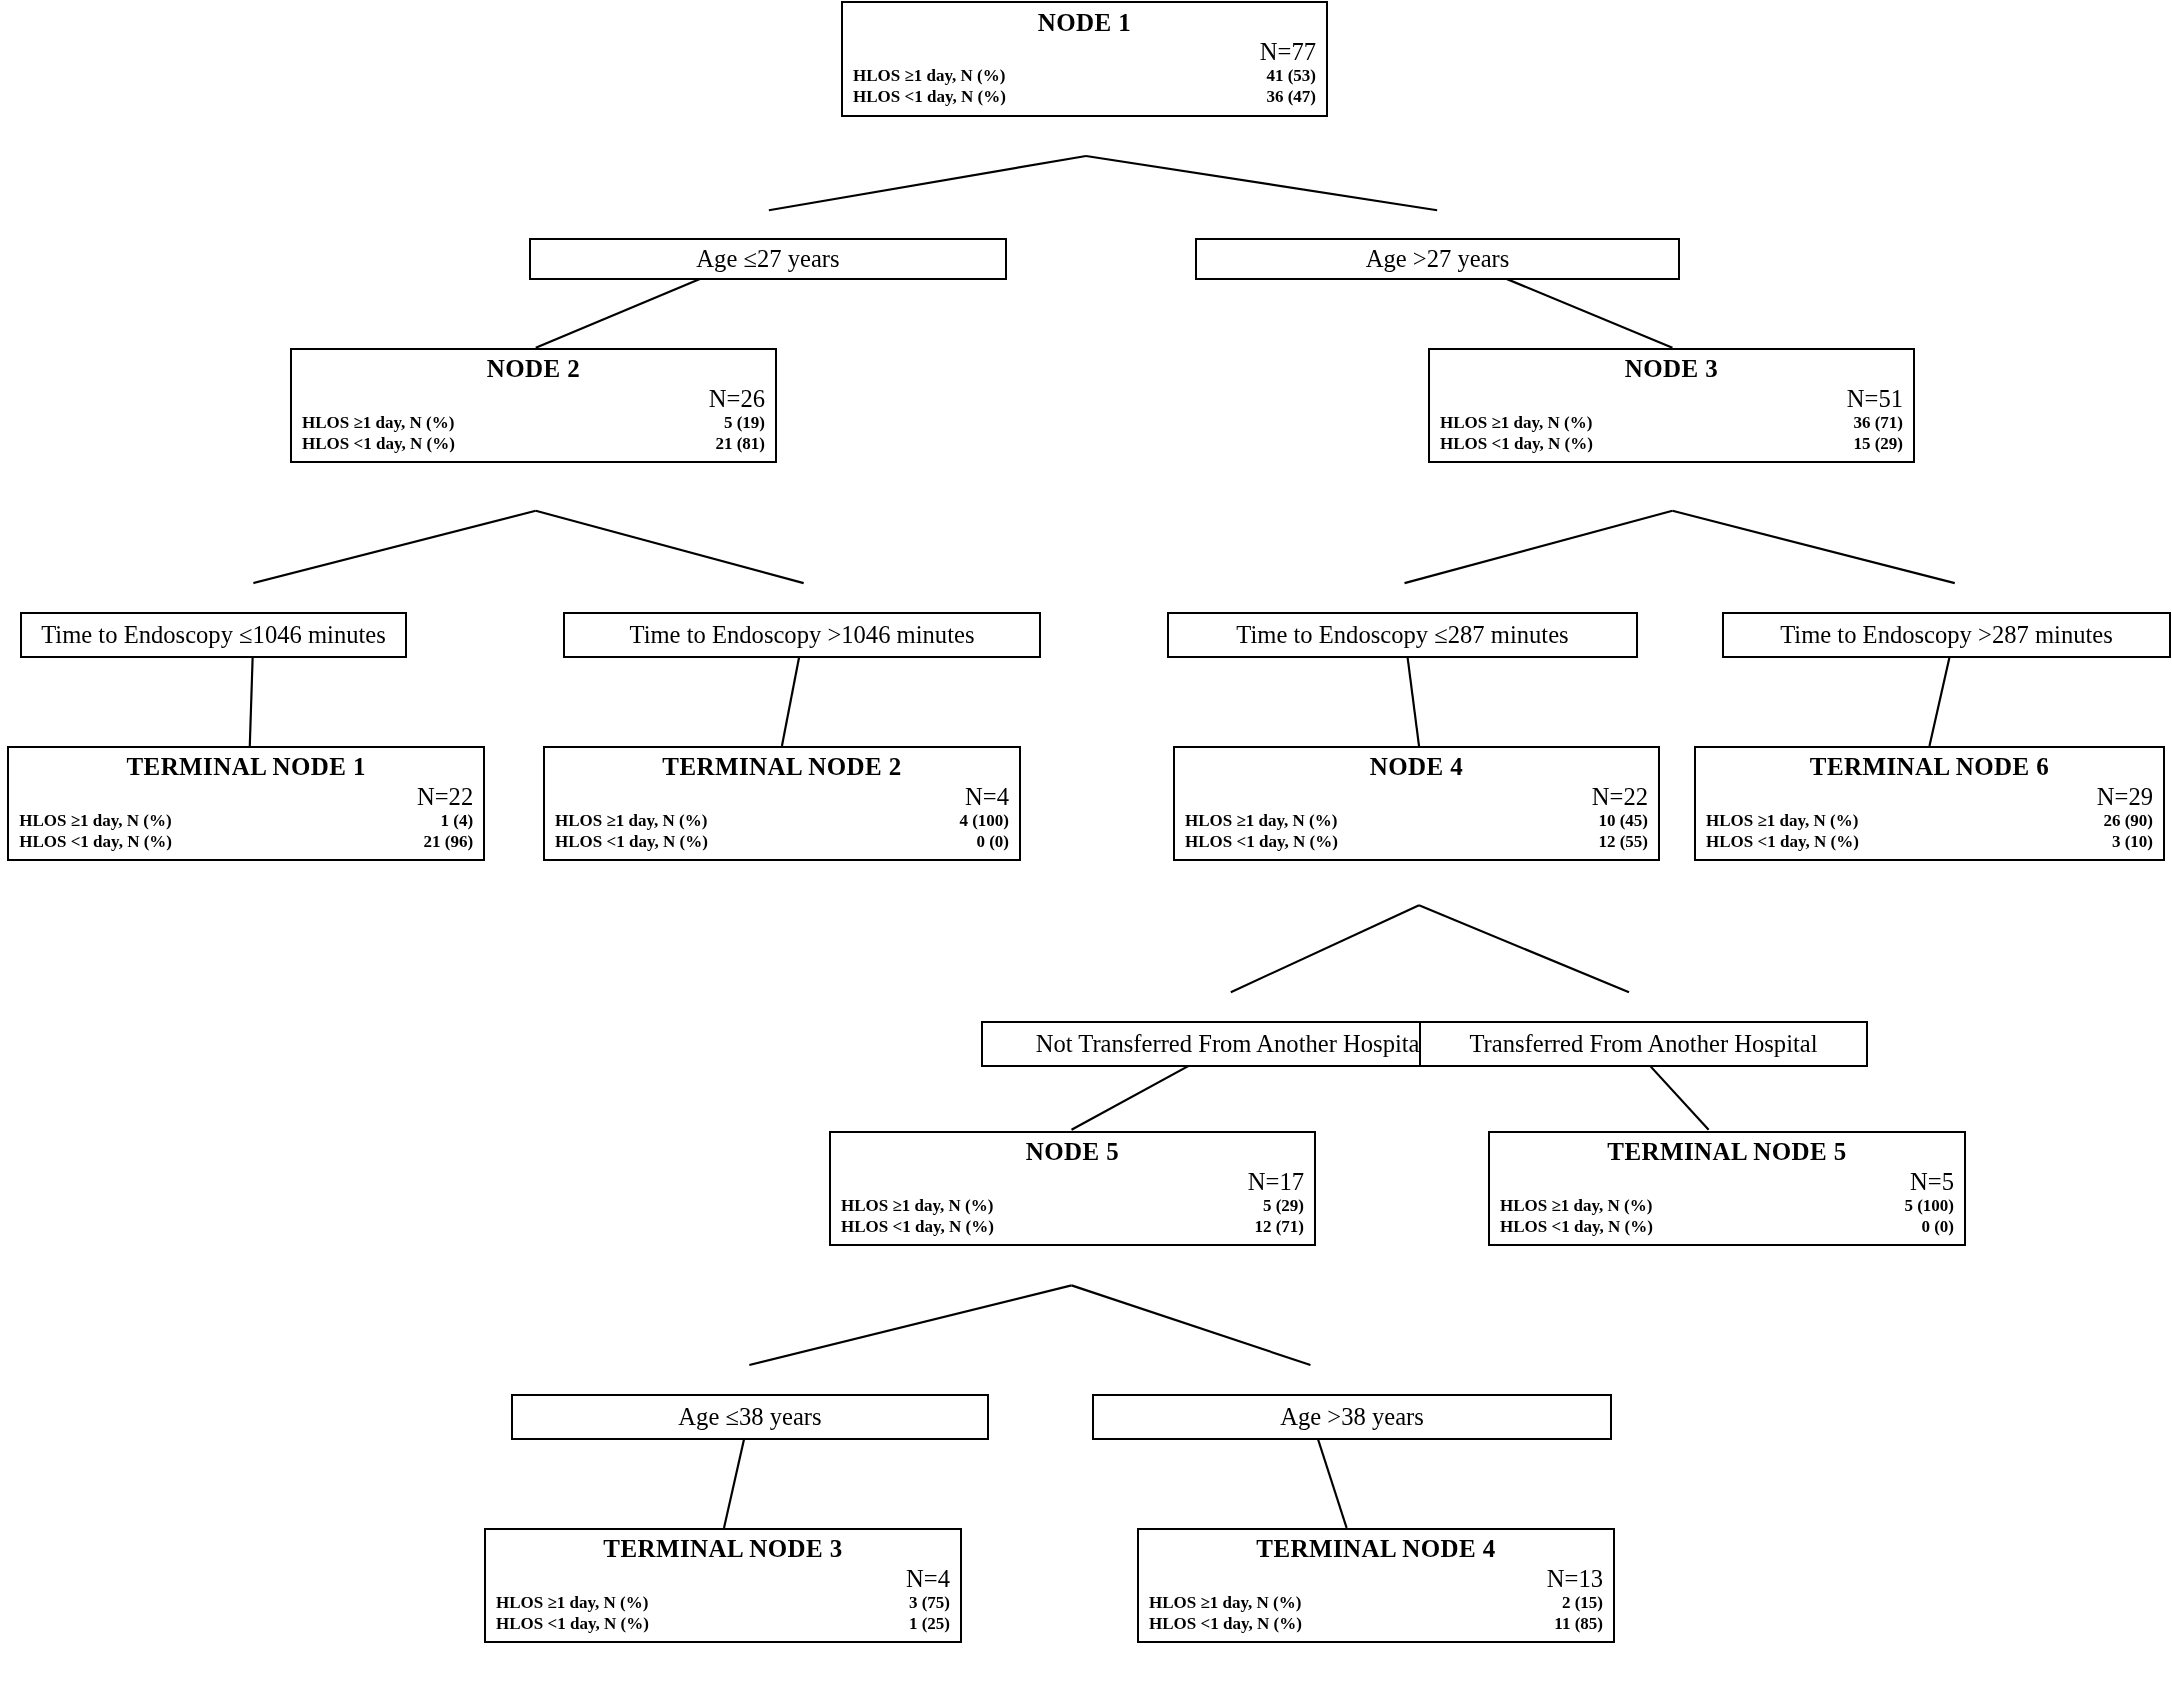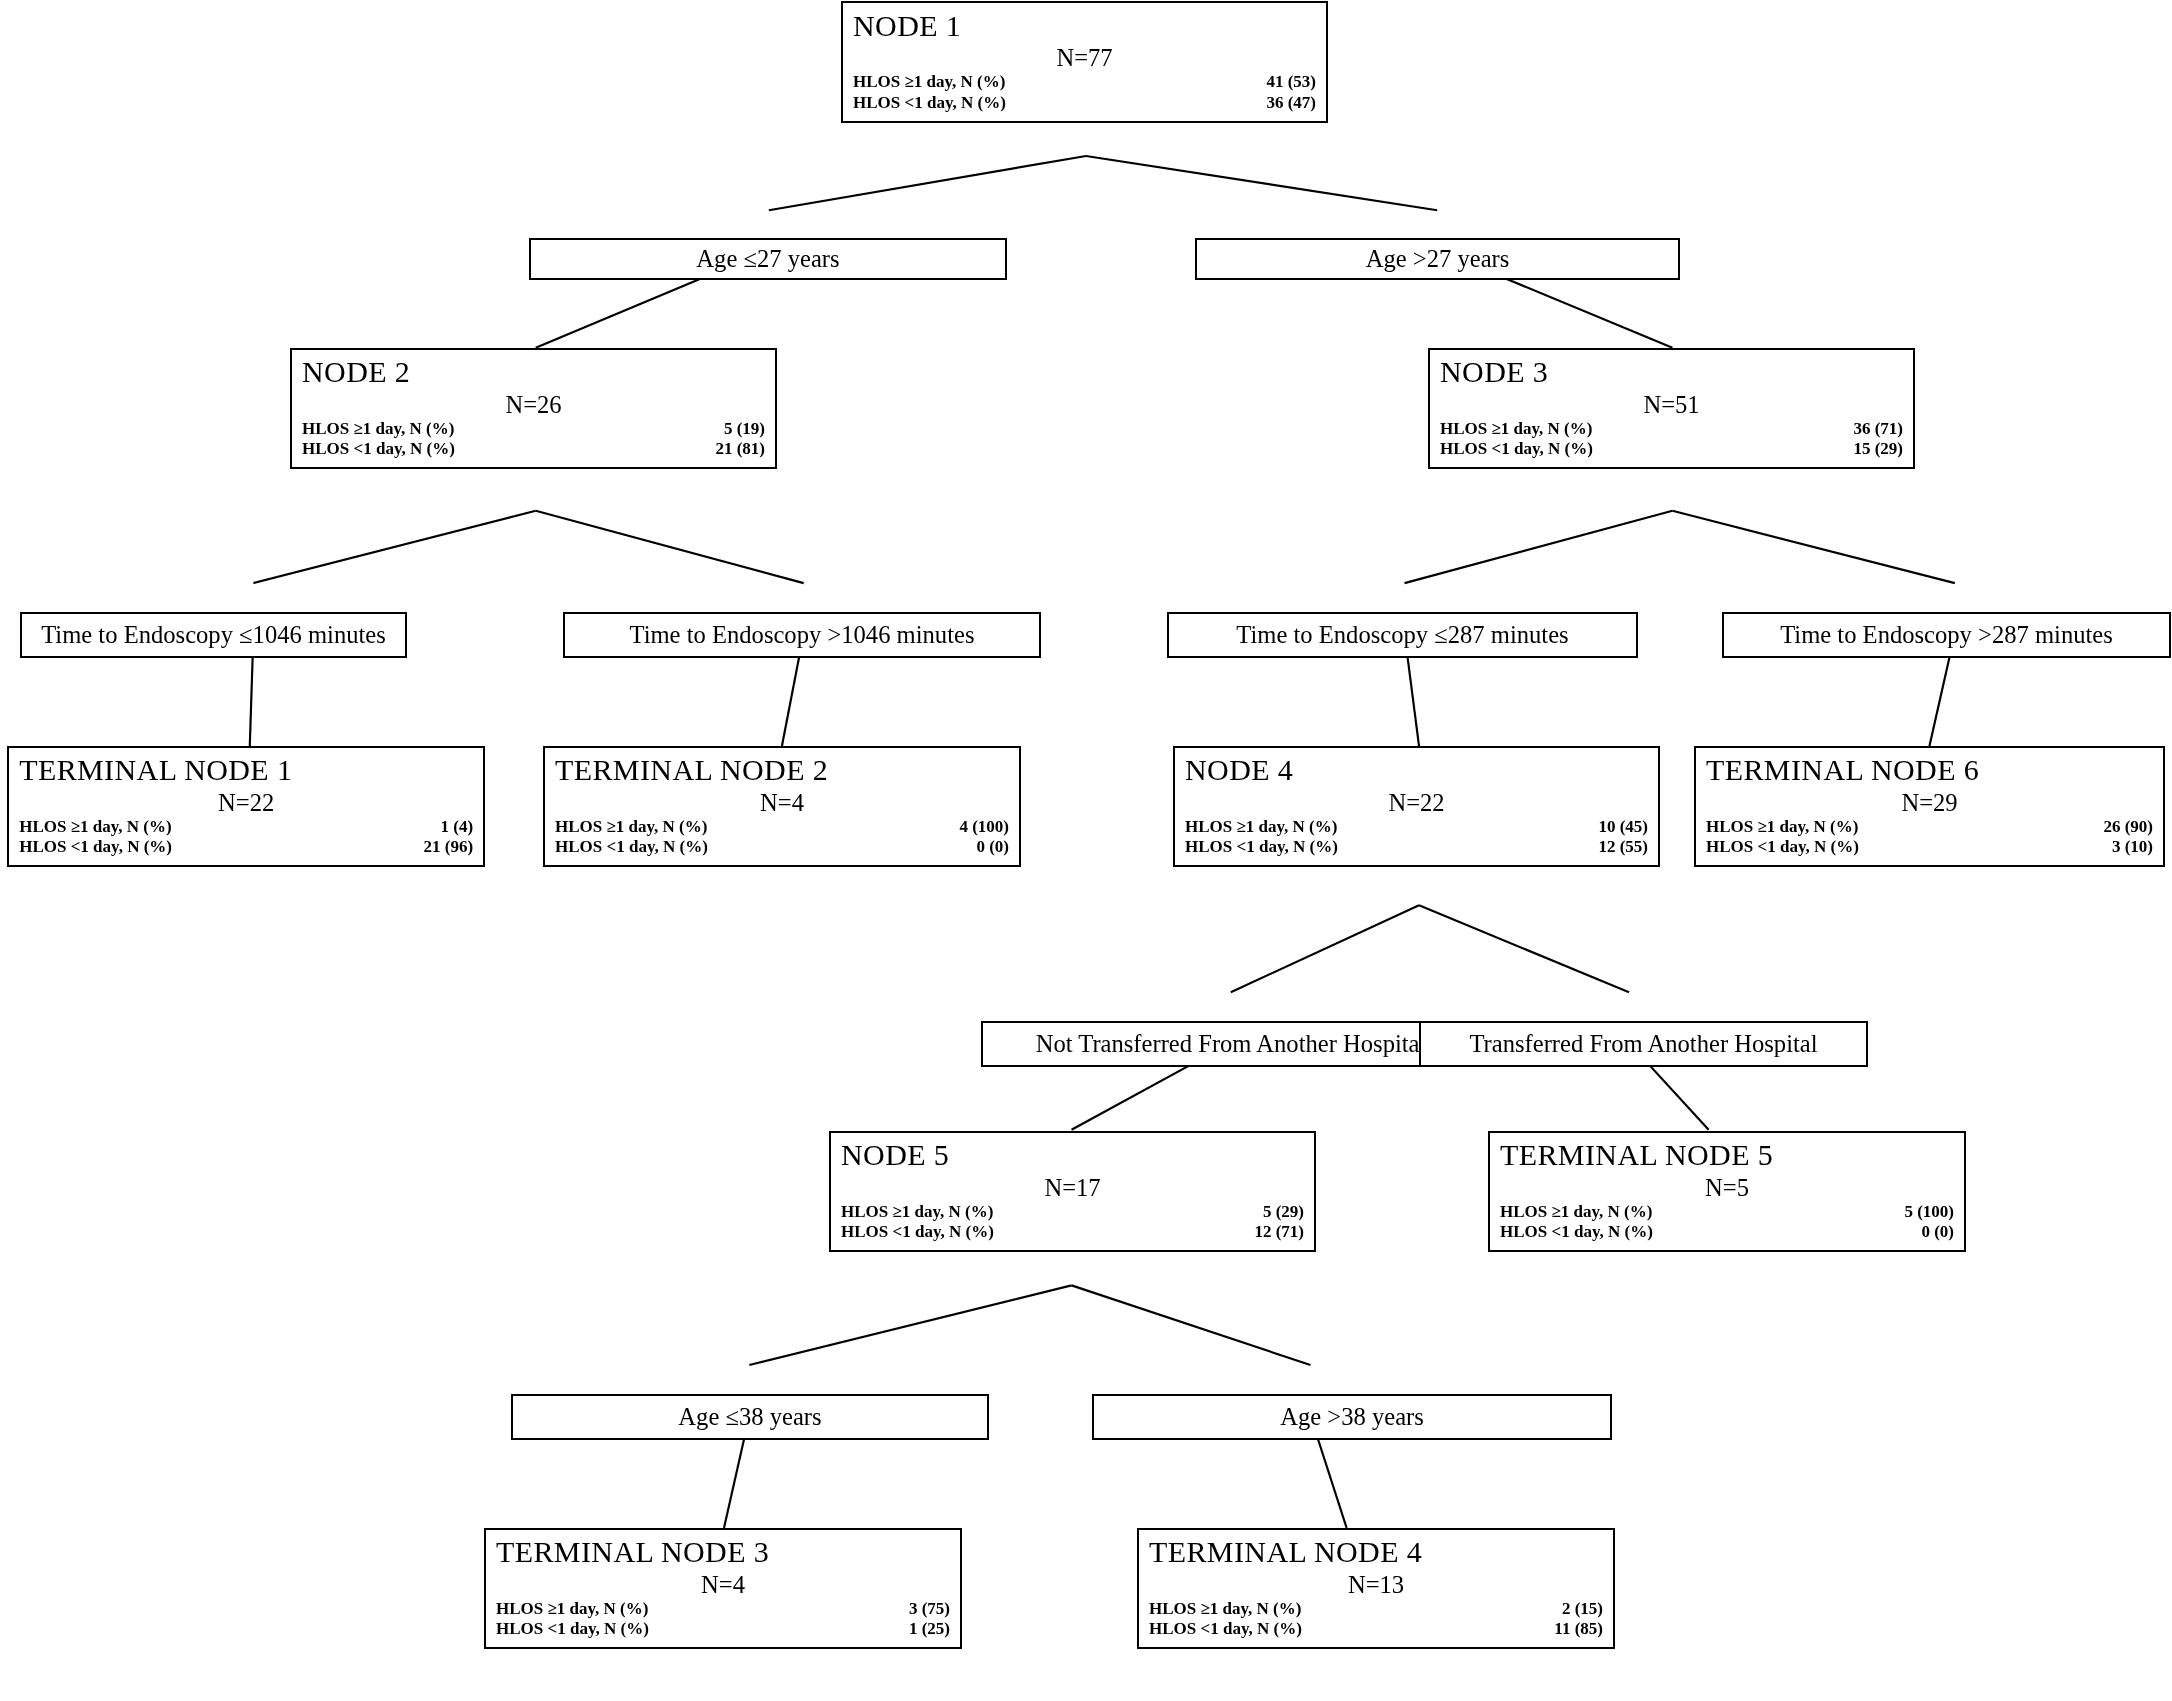--- a/index.html
+++ b/index.html
@@ -28,28 +28,28 @@
   }
   .node-box {
     position: absolute;
     box-sizing: border-box;
     border: 2.2px solid #000000;
     background: #ffffff;
     padding: 4.3px 10px 7.2px 10px;
     z-index: 2;
   }
   .node-title {
-    text-align: left;
-    font-weight: normal;
-    font-size: 30px;
+    text-align: center;
+    font-weight: bold;
+    font-size: 25px;
     line-height: 1.18;
     letter-spacing: 0.4px;
   }
   .node-n {
-    text-align: center;
+    text-align: right;
     font-size: 24.6px;
     line-height: 1.18;
   }
   .stat-row {
     display: flex;
     justify-content: space-between;
     align-items: baseline;
     font-size: 17px;
     line-height: 1.22;
     font-weight: bold;

